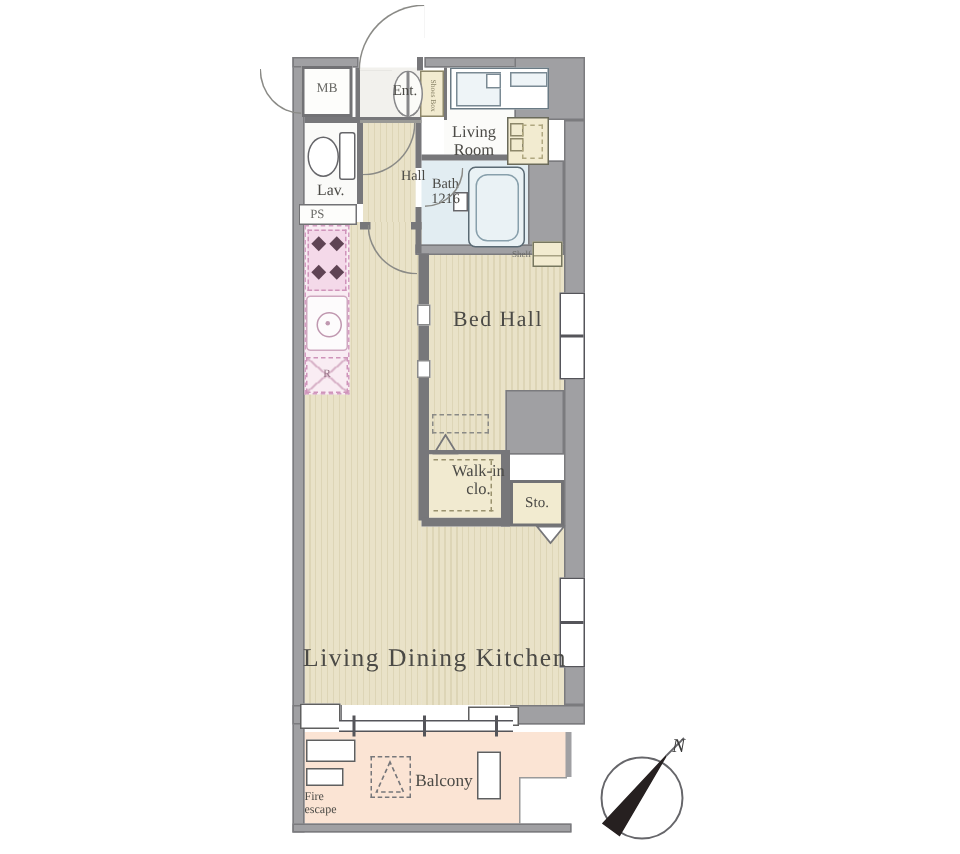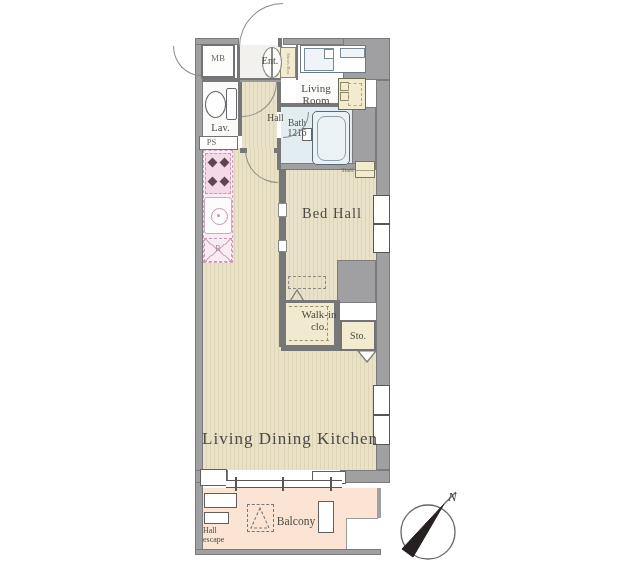--- a/index.html
+++ b/index.html
@@ -160,21 +160,21 @@
   <div class="xbox xfill" style="left:312px;top:471px;width:34px;height:13px;"></div>
 
   <div class="abs" style="left:226px;top:480px;width:116px;height:8px;background:#fff;border-top:1.5px solid #55555a;border-bottom:1.5px solid #55555a;box-sizing:border-box;">
     <div style="position:absolute;left:9px;top:-4px;width:2px;height:14px;background:#55555a;"></div>
     <div style="position:absolute;left:56px;top:-4px;width:2px;height:14px;background:#55555a;"></div>
     <div style="position:absolute;left:104px;top:-4px;width:2px;height:14px;background:#55555a;"></div>
   </div>
 
   <div class="xbox xfill" style="left:204px;top:493px;width:33px;height:15px;"></div>
   <div class="xbox diag" style="left:204px;top:512px;width:25px;height:12px;"></div>
-  <div class="lbl" style="left:203px;top:526px;width:36px;font-size:8px;text-align:left;line-height:1.15;">Hall escape</div>
+  <div class="lbl" style="left:203px;top:526px;width:36px;font-size:8px;text-align:left;line-height:1.15;">Fire escape</div>
   <div class="abs" style="left:247px;top:504px;width:27px;height:28px;border:1.2px dashed #77777a;box-sizing:border-box;">
     <svg width="25" height="26" viewBox="0 0 25 26" style="position:absolute;left:0;top:0;">
       <polygon points="12,3 3,23 21,23" fill="none" stroke="#77777a" stroke-width="1.1" stroke-dasharray="3,2"></polygon>
     </svg>
   </div>
   <div class="lbl" style="left:268px;top:515px;width:56px;font-size:11.5px;">Balcony</div>
   <div class="xbox xfill" style="left:318px;top:501px;width:16px;height:32px;"></div>
 
   <svg class="abs" style="left:394px;top:484px;" width="76" height="84" viewBox="0 0 76 84">
     <circle cx="34" cy="48" r="27" fill="none" stroke="#66666a" stroke-width="1.3"></circle>

